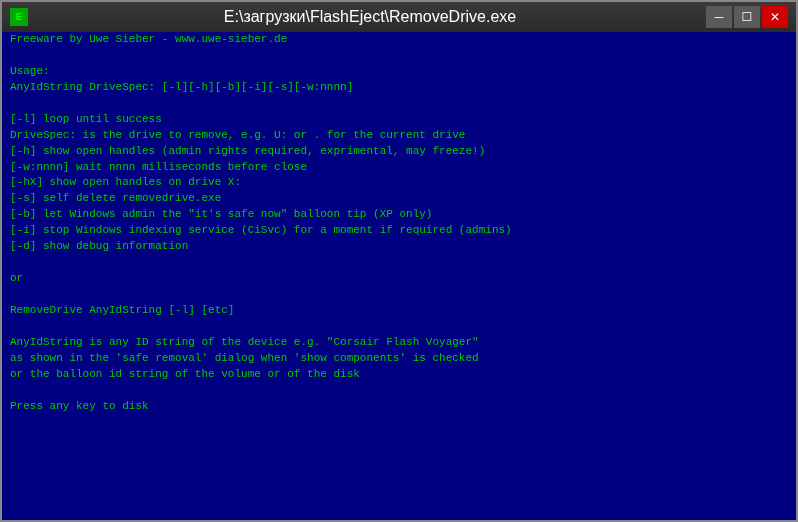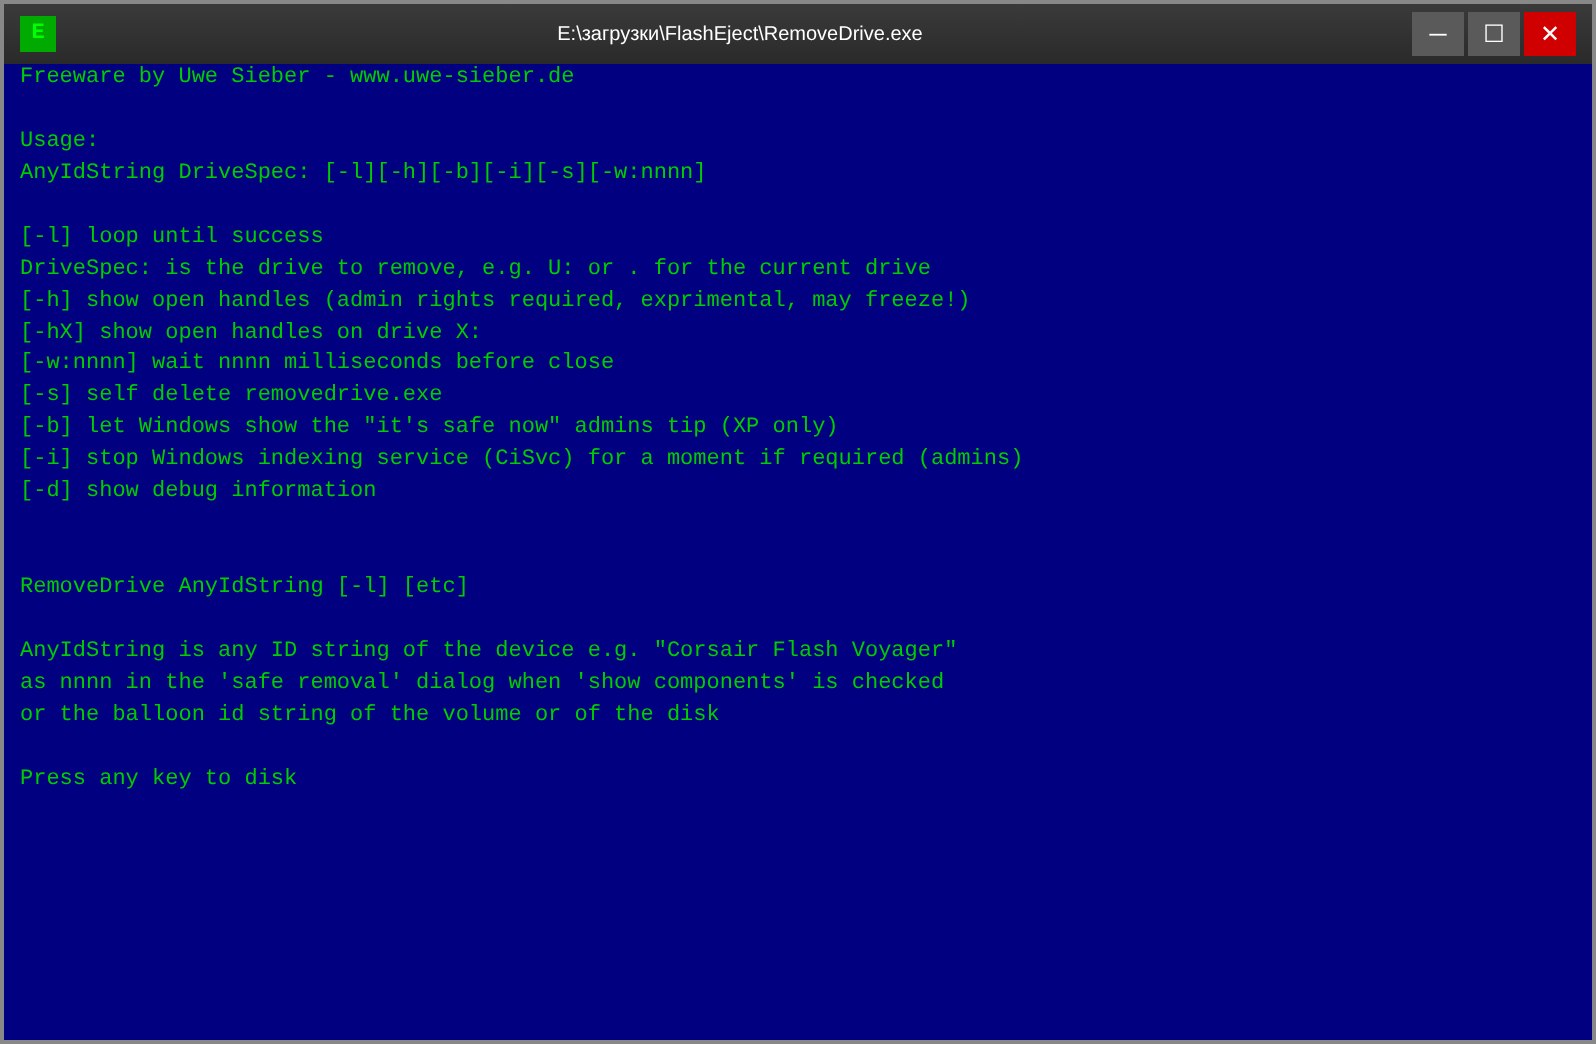--- a/index.html
+++ b/index.html
@@ -41,21 +41,21 @@
       justify-content: center;
       font-size: 10px;
       color: #000;
       font-weight: bold;
       flex-shrink: 0;
     }
 
     .title-bar-text {
       flex: 1;
       color: #ffffff;
-      font-size: 10px;
+      font-size: 16px;
       font-family: 'Segoe UI', Tahoma, sans-serif;
       text-align: center;
     }
 
     .title-bar-controls {
       display: flex;
       gap: 2px;
     }
 
     .title-btn {
@@ -123,29 +123,30 @@
   </div>
   <div class="console-area" id="console-output">
   <span class="console-line">Freeware by Uwe Sieber - www.uwe-sieber.de</span>
       <span class="console-line"></span>
       <span class="console-line">Usage:</span>
       <span class="console-line">AnyIdString DriveSpec: [-l][-h][-b][-i][-s][-w:nnnn]</span>
       <span class="console-line"></span>
       <span class="console-line">[-l] loop until success</span>
       <span class="console-line">DriveSpec: is the drive to remove, e.g. U: or . for the current drive</span>
       <span class="console-line">[-h] show open handles (admin rights required, exprimental, may freeze!)</span>
+      <span class="console-line">[-w:nnnn] wait nnnn milliseconds before close</span>
       <span class="console-line">[-hX] show open handles on drive X:</span>
-      <span class="console-line">[-w:nnnn] wait nnnn milliseconds before close</span>
       <span class="console-line">[-s] self delete removedrive.exe</span>
-      <span class="console-line">[-b] let Windows show the "it's safe now" admins tip (XP only)</span>
+      <span class="console-line">[-b] let Windows admin the "it's safe now" balloon tip (XP only)</span>
       <span class="console-line">[-i] stop Windows indexing service (CiSvc) for a moment if required (admins)</span>
       <span class="console-line">[-d] show debug information</span>
       <span class="console-line"></span>
+      <span class="console-line">or</span>
       <span class="console-line"></span>
       <span class="console-line">RemoveDrive AnyIdString [-l] [etc]</span>
       <span class="console-line"></span>
       <span class="console-line">AnyIdString is any ID string of the device e.g. "Corsair Flash Voyager"</span>
-      <span class="console-line">as nnnn in the 'safe removal' dialog when 'show components' is checked</span>
+      <span class="console-line">as shown in the 'safe removal' dialog when 'show components' is checked</span>
       <span class="console-line">or the balloon id string of the volume or of the disk</span>
       <span class="console-line"></span>
       <span class="console-line">Press any key to disk</span>
     </div>
 </div>
 
 </body></html>

